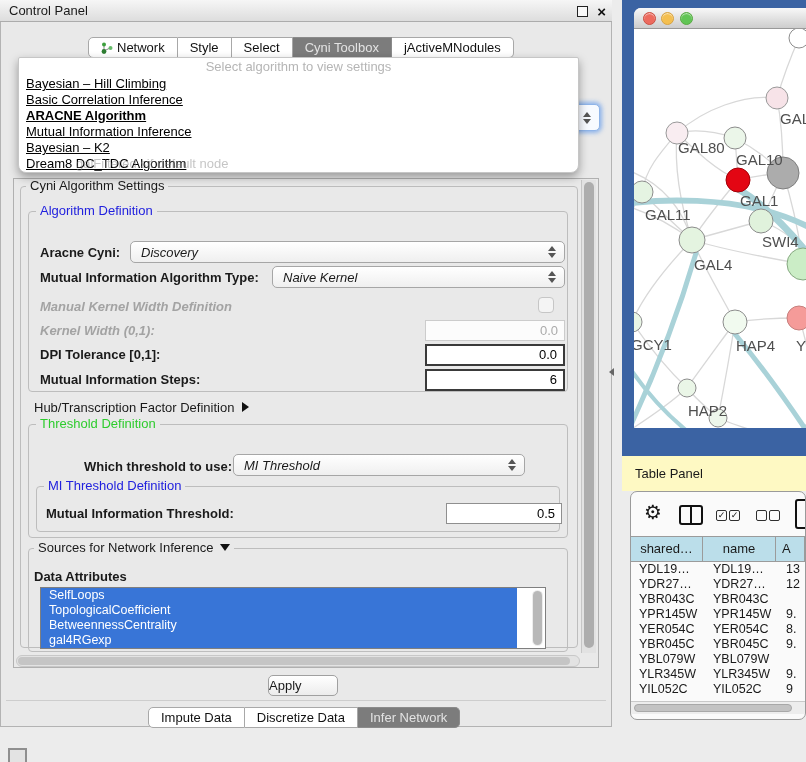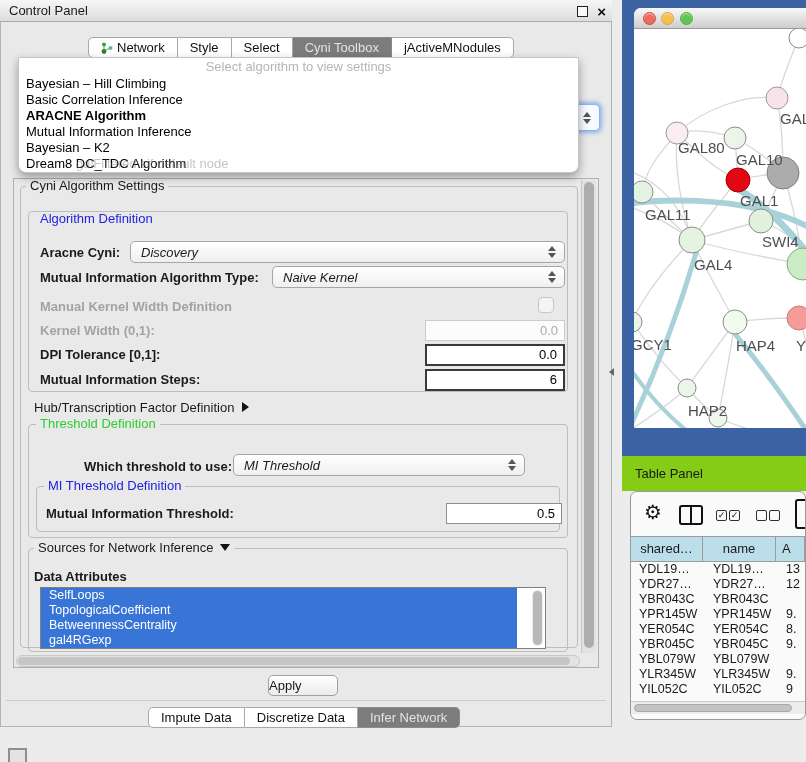--- a/index.html
+++ b/index.html
@@ -19,37 +19,37 @@
        padding:0 12px;color:#111;display:flex;align-items:center;gap:4px;}
   .tab:first-child{border-left:1px solid #A8A8A8;border-radius:5px 0 0 5px;}
   .tab:last-child{border-radius:0 5px 5px 0;}
   .tab.sel{background:#7C7C7C;color:#E3E3E3;border-color:#8B8B8B;}
   .tabbar-top{left:88px;top:37px;}
   .tabbar-bottom{left:148px;top:707px;}
   
   .popup{left:18px;top:57px;width:561px;height:116px;background:#FFFFFF;border:1px solid #C6C6C6;
          border-radius:2px 2px 8px 8px;box-shadow:0 4px 10px rgba(0,0,0,0.35);z-index:6;box-sizing:border-box;}
   .popup-ph{height:18px;text-align:center;color:#B5B5B5;font-size:13px;line-height:18px;}
-  .algo-item{height:16px;line-height:16px;font-size:13px;padding-left:7px;color:#000;}
+  .algo-item{height:16px;line-height:16px;font-size:13px;padding-left:7px;color:#000;text-decoration:underline;}
   .algo-item.sel{font-weight:bold;}
   .combo-behind{left:540px;top:104px;width:58px;height:25px;background:#F7FAFF;border:1px solid #8FB4E8;
                 border-radius:5px;box-shadow:0 0 4px 2px rgba(110,160,235,0.75);z-index:4;}
   .ghost-text{left:76px;top:156px;font-size:13px;color:#7F7F7F;opacity:0.45;z-index:7;}
   
   .settings-outer{left:13px;top:178px;width:586px;height:490px;background:#E9E9E9;border:1px solid #B0B0B0;box-sizing:border-box;}
   .vscroll{left:581px;top:180px;width:15px;height:473px;background:#E2E2E2;border-left:1px solid #C6C6C6;box-sizing:border-box;}
   .vscroll .thumb{position:absolute;left:2px;top:2px;width:10px;height:466px;background:#ADADAD;border-radius:6px;}
   .hscroll-outer{left:16px;top:655px;width:564px;height:12px;background:#E3E3E3;border:1px solid #C8C8C8;border-radius:6px;box-sizing:border-box;}
   .hscroll-outer .thumb{position:absolute;left:1px;top:1px;width:552px;height:8px;background:#C5C5C5;border-radius:4px;}
   .grp{border:1px solid #BDBDBD;border-radius:4px;box-sizing:border-box;}
   .legend{position:absolute;background:#E9E9E9;padding:0 4px;font-size:13px;line-height:14px;}
   .legend.blue{color:#2121DE;}
   .legend.green{color:#2ECC2E;}
   .lbl{font-size:13px;font-weight:bold;color:#1A1A1A;}
-  .lbl.dis{color:#A3A3A3;}
+  .lbl.dis{color:#A3A3A3;font-style:italic;}
   .combo{background:linear-gradient(#FFFFFF,#EFEFEF);border:1px solid #A6A6A6;border-radius:5px;
          font-size:13px;line-height:21px;padding-left:10px;box-sizing:border-box;font-style:italic;}
   .spin{position:absolute;right:8px;top:50%;margin-top:-6px;width:8px;height:12px;}
   .spin:before,.spin:after{content:"";position:absolute;left:0;border-left:4px solid transparent;border-right:4px solid transparent;}
   .spin:before{top:0;border-bottom:5px solid #555;}
   .spin:after{bottom:0;border-top:5px solid #555;}
   .field{background:#FFFFFF;font-size:13px;text-align:right;padding-right:6px;box-sizing:border-box;}
   .field.dark{border:2px solid #3A3A3A;color:#000;}
   .field.norm{border:1px solid #8F8F8F;color:#000;}
   .field.dis{border:1px solid #CCCCCC;background:#FCFCFC;color:#ABABAB;}
@@ -72,21 +72,21 @@
   .desktop{left:622px;top:0;width:184px;height:456px;background:#3B63A3;}
   .net-window{left:634px;top:8px;width:172px;height:420px;background:#FFFFFF;border-radius:7px 0 0 0;overflow:hidden;}
   .net-titlebar{position:absolute;left:0;top:0;width:100%;height:21px;background:linear-gradient(#F8F8F8,#CDCDCD);
                 border-bottom:1px solid #999999;box-sizing:border-box;}
   .tl{position:absolute;top:4px;width:13px;height:13px;border-radius:50%;box-shadow:inset 0 1px 1px rgba(255,255,255,0.6);}
   .tl.red{left:9px;background:#ED6A5E;border:1px solid #C94F43;box-sizing:border-box;}
   .tl.yellow{left:27px;background:#F4BF4F;border:1px solid #D6A243;box-sizing:border-box;}
   .tl.green{left:46px;background:#61C555;border:1px solid #58A942;box-sizing:border-box;}
   .net-canvas{position:absolute;left:0;top:21px;width:172px;height:399px;}
   
-  .tp-titlebar{left:622px;top:456px;width:184px;height:35px;background:#84cc16;font-size:13px;line-height:35px;}
+  .tp-titlebar{left:622px;top:456px;width:184px;height:35px;background:#fef9c3;font-size:13px;line-height:35px;}
   .tp-title{padding-left:13px;}
   .table-frame{left:630px;top:491px;width:176px;height:229px;background:#FAFAFA;border:1px solid #9A9A9A;
                border-radius:7px;box-sizing:border-box;overflow:hidden;}
   .tp-toolbar{position:absolute;left:0;top:0;width:100%;height:44px;}
   .gear{position:absolute;left:13px;top:8px;font-family:"DejaVu Sans",sans-serif;font-size:20px;color:#151515;}
   .colsic{position:absolute;left:48px;top:13px;width:20px;height:16px;border:2px solid #111;border-radius:3px;}
   .colsic div{position:absolute;left:9px;top:0;width:2px;height:16px;background:#111;}
   .cbx{position:absolute;top:18px;width:11px;height:11px;border:1.5px solid #2E2E2E;border-radius:2px;box-sizing:border-box;
        font-size:9px;line-height:9px;text-align:center;color:#111;font-family:"DejaVu Sans",sans-serif;}
   .docic{position:absolute;left:164px;top:7px;width:20px;height:26px;border:2px solid #111;border-radius:3px;}
@@ -164,21 +164,21 @@
       <div class="thumb"></div>
     </div>
   <div class="abs hscroll-outer">
       <div class="thumb"></div>
     </div>
 
   <div class="abs grp" style="left:20px;top:186px;width:558px;height:462px;"></div>
   <span class="legend" style="left:26px;top:179px;">Cyni Algorithm Settings</span>
 
   <div class="abs grp" style="left:28px;top:211px;width:540px;height:181px;"></div>
-  <span class="legend blue" style="left:36px;top:212px;">Algorithm Definition</span>
+  <span class="legend blue" style="left:36px;top:204px;">Algorithm Definition</span>
 
   <span class="abs lbl" style="left:40px;top:245px;">Aracne Cyni:</span>
   <div class="abs combo" style="left:130px;top:241px;width:435px;height:22px;">
     <span>Discovery</span>
     <div class="spin"></div>
   </div>
 
   <span class="abs lbl" style="left:40px;top:270px;">Mutual Information Algorithm Type:</span>
   <div class="abs combo" style="left:272px;top:266px;width:293px;height:22px;">
     <span>Naive Kernel</span>

